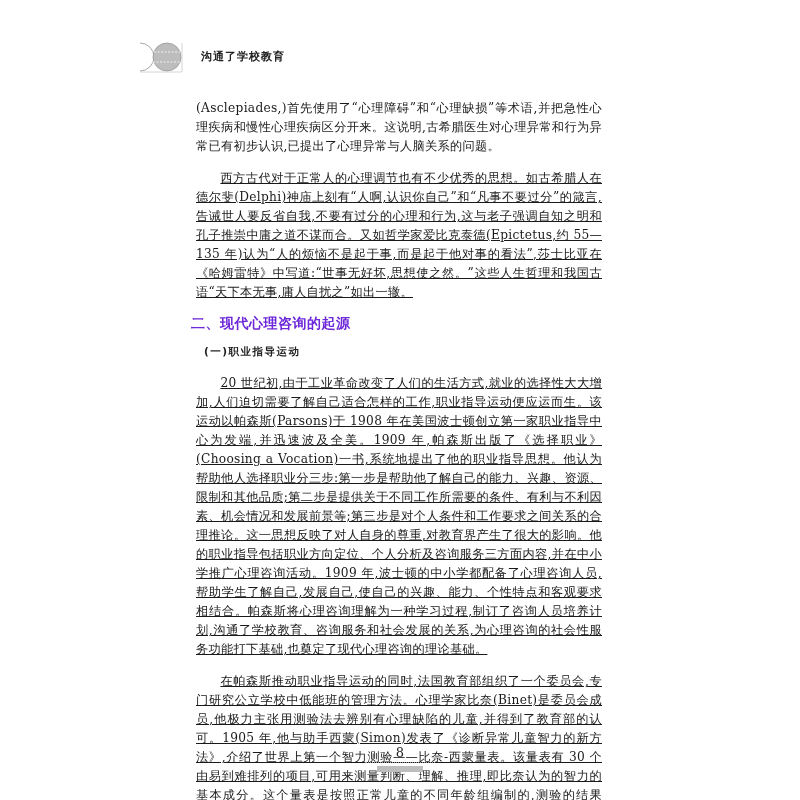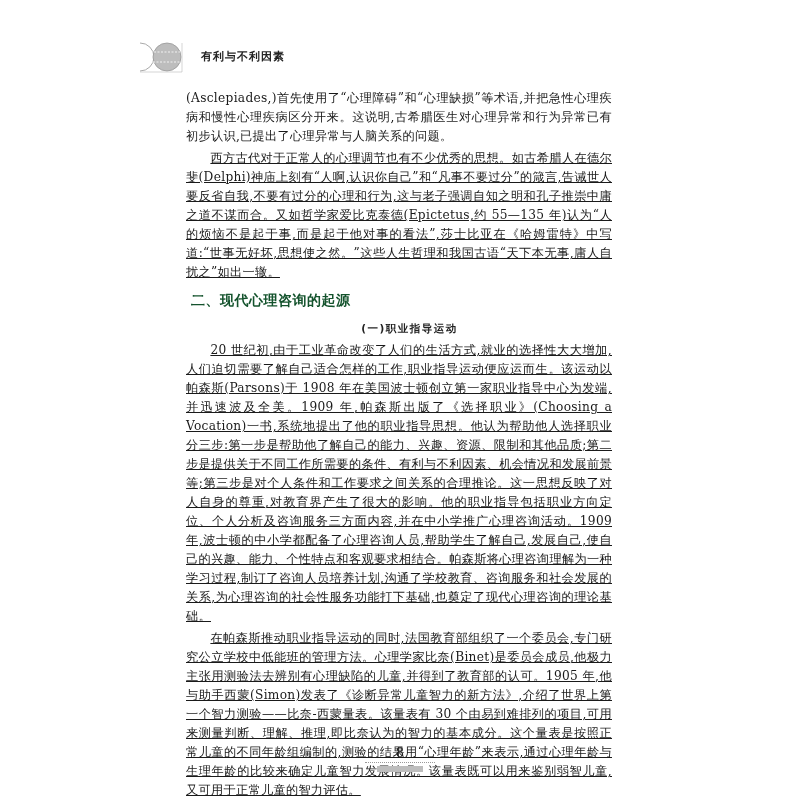--- a/index.html
+++ b/index.html
@@ -3,45 +3,45 @@
   <meta charset="utf-8">
   <style>
     html, body { margin: 0; padding: 0; background: #ffffff; }
     body { width: 800px; height: 800px; position: relative; overflow: hidden;
       font-family: "DejaVu Serif", "Liberation Serif", serif; color: #1a1a1a; }
     .header { position: absolute; left: 139px; top: 41px; height: 32px; width: 520px; }
     .logo { position: absolute; left: 0; top: 0; width: 44px; height: 32px; }
     .running-title { position: absolute; left: 62px; top: 8px; font-size: 11px;
       font-family: "DejaVu Sans", "Liberation Sans", sans-serif; font-weight: bold; letter-spacing: 1px; color: #222; }
     .content { position: absolute; left: 183px; top: 86px; width: 432px; }
-    p.para { margin: 3px; font-size: 12.2px; line-height: 19px; text-align: justify; letter-spacing: 0.3px; }
+    p.para { margin: 13px; font-size: 12.2px; line-height: 19px; text-align: justify; letter-spacing: 0.3px; }
     p.indent { text-indent: 2em; text-decoration: underline; }
     h2.section { margin: 10px 0 9px 8px; font-size: 14px; font-weight: bold;
-      font-family: "DejaVu Sans", "Liberation Sans", sans-serif; color: #14532d; letter-spacing: 0.5px; }
+      font-family: "DejaVu Sans", "Liberation Sans", sans-serif; color: #6d28d9; letter-spacing: 0.5px; }
     h3.sub { margin: 0; padding-left: 2em; font-size: 10.5px; line-height: 19px; font-weight: bold;
-      font-family: "DejaVu Sans", "Liberation Sans", sans-serif; letter-spacing: 1.5px; color: #222; text-align: center; }
+      font-family: "DejaVu Sans", "Liberation Sans", sans-serif; letter-spacing: 1.5px; color: #222; }
     .footer { position: absolute; left: 0; width: 800px; top: 746px; text-align: center; }
     .page-num { font-size: 13px; color: #222; display: block; line-height: 14px; }
     .footer-dots { display: block; margin: 2px auto 0; width: 70px; height: 2px;
       border-top: 1px dotted #999; }
     .footer-bar { display: block; margin: 1px auto 0; width: 46px; height: 6px; background: #bdbdbd; }
   </style>
 </head>
 <body>
 
 <div class="header">
   <svg class="logo" viewBox="0 0 44 32" width="44" height="32">
     <path d="M1 2 A14 14 0 0 1 1 30" fill="none" stroke="#aaa" stroke-width="1"></path>
     <circle cx="28" cy="16" r="14" fill="#bdbdbd" stroke="#999" stroke-width="0.8"></circle>
     <line x1="15" y1="11" x2="41" y2="11" stroke="#fff" stroke-width="0.8" stroke-dasharray="2,1.5"></line>
     <line x1="14" y1="21" x2="42" y2="21" stroke="#fff" stroke-width="0.8" stroke-dasharray="2,1.5"></line>
     <line x1="1" y1="31" x2="43" y2="31" stroke="#bbb" stroke-width="0.6"></line>
     <line x1="43" y1="2" x2="43" y2="31" stroke="#bbb" stroke-width="0.6"></line>
   </svg>
-  <span class="running-title">有利与不利因素</span>
+  <span class="running-title">沟通了学校教育</span>
 </div>
 
 <div class="content">
   <p class="para">(Asclepiades,)首先使用了“心理障碍”和“心理缺损”等术语,并把急性心理疾病和慢性心理疾病区分开来。这说明,古希腊医生对心理异常和行为异常已有初步认识,已提出了心理异常与人脑关系的问题。</p>
   <p class="para indent">西方古代对于正常人的心理调节也有不少优秀的思想。如古希腊人在德尔斐(Delphi)神庙上刻有“人啊,认识你自己”和“凡事不要过分”的箴言,告诫世人要反省自我,不要有过分的心理和行为,这与老子强调自知之明和孔子推崇中庸之道不谋而合。又如哲学家爱比克泰德(Epictetus,约 55—135 年)认为“人的烦恼不是起于事,而是起于他对事的看法”,莎士比亚在《哈姆雷特》中写道:“世事无好坏,思想使之然。”这些人生哲理和我国古语“天下本无事,庸人自扰之”如出一辙。</p>
   <h2 class="section">二、现代心理咨询的起源</h2>
   <h3 class="sub">(一)职业指导运动</h3>
   <p class="para indent">20 世纪初,由于工业革命改变了人们的生活方式,就业的选择性大大增加,人们迫切需要了解自己适合怎样的工作,职业指导运动便应运而生。该运动以帕森斯(Parsons)于 1908 年在美国波士顿创立第一家职业指导中心为发端,并迅速波及全美。1909 年,帕森斯出版了《选择职业》(Choosing a Vocation)一书,系统地提出了他的职业指导思想。他认为帮助他人选择职业分三步:第一步是帮助他了解自己的能力、兴趣、资源、限制和其他品质;第二步是提供关于不同工作所需要的条件、有利与不利因素、机会情况和发展前景等;第三步是对个人条件和工作要求之间关系的合理推论。这一思想反映了对人自身的尊重,对教育界产生了很大的影响。他的职业指导包括职业方向定位、个人分析及咨询服务三方面内容,并在中小学推广心理咨询活动。1909 年,波士顿的中小学都配备了心理咨询人员,帮助学生了解自己,发展自己,使自己的兴趣、能力、个性特点和客观要求相结合。帕森斯将心理咨询理解为一种学习过程,制订了咨询人员培养计划,沟通了学校教育、咨询服务和社会发展的关系,为心理咨询的社会性服务功能打下基础,也奠定了现代心理咨询的理论基础。</p>
   <p class="para indent">在帕森斯推动职业指导运动的同时,法国教育部组织了一个委员会,专门研究公立学校中低能班的管理方法。心理学家比奈(Binet)是委员会成员,他极力主张用测验法去辨别有心理缺陷的儿童,并得到了教育部的认可。1905 年,他与助手西蒙(Simon)发表了《诊断异常儿童智力的新方法》,介绍了世界上第一个智力测验——比奈-西蒙量表。该量表有 30 个由易到难排列的项目,可用来测量判断、理解、推理,即比奈认为的智力的基本成分。这个量表是按照正常儿童的不同年龄组编制的,测验的结果用“心理年龄”来表示,通过心理年龄与生理年龄的比较来确定儿童智力发展情况。该量表既可以用来鉴别弱智儿童,又可用于正常儿童的智力评估。</p>
 

